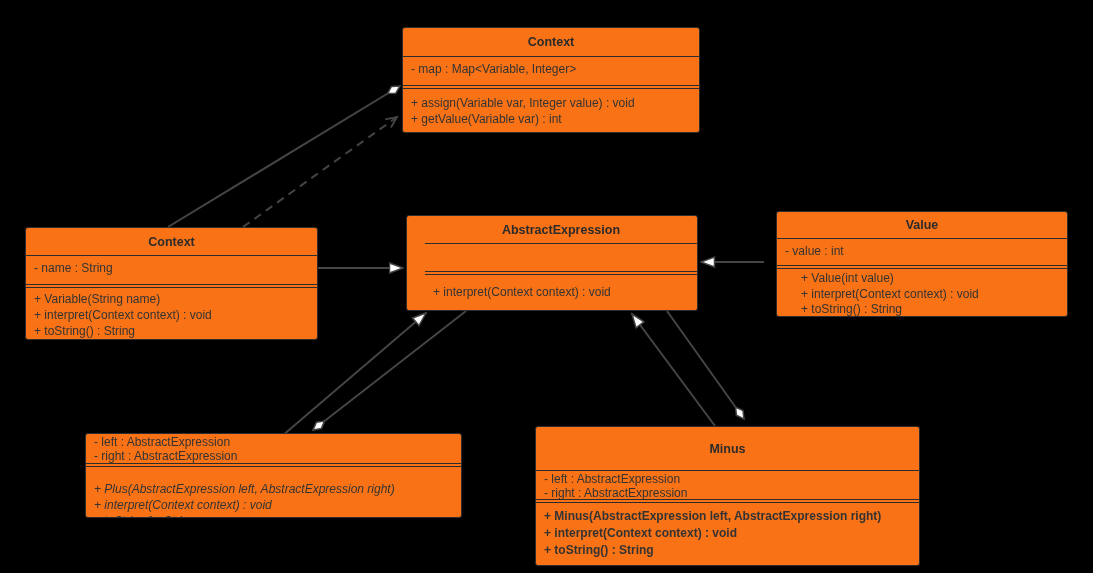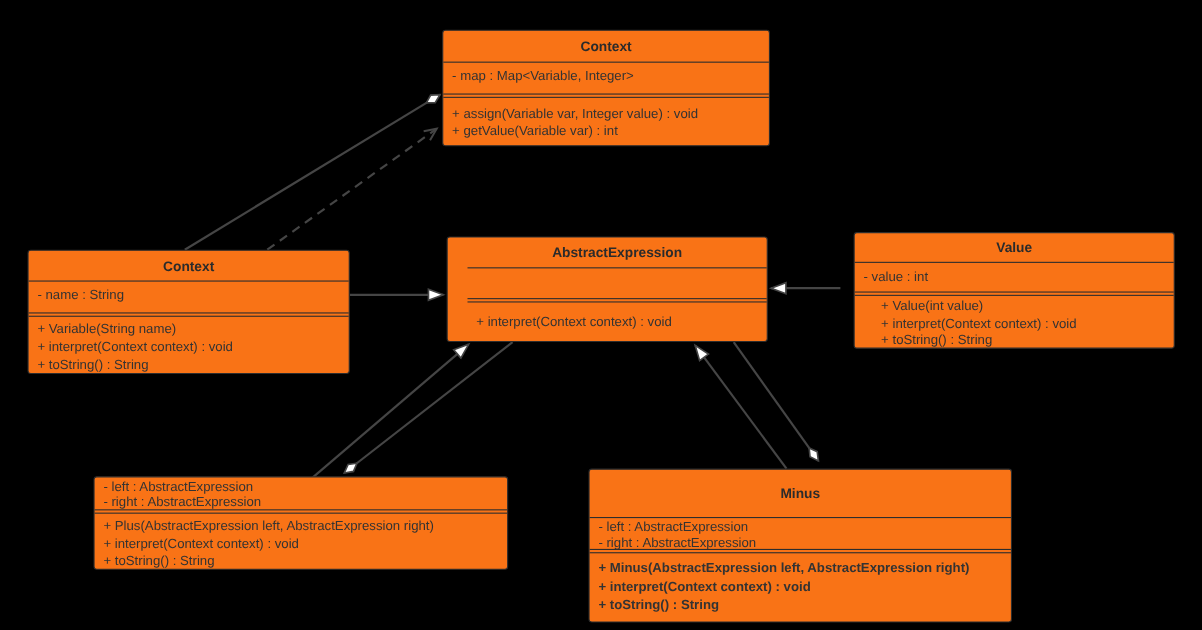--- a/index.html
+++ b/index.html
@@ -124,21 +124,21 @@
         <div class="member">+ interpret(Context context) : void</div>
         <div class="member">+ toString() : String</div>
       </div>
   </div>
 
   <div class="uml-class" style="left:85px; top:433px; width:377px;">
     <div class="uml-attrs tight" style="height:30px;">
         <div class="member">- left : AbstractExpression</div>
         <div class="member">- right : AbstractExpression</div>
       </div>
-    <div class="uml-methods" style="height:51px; padding-top:3px;">
+    <div class="uml-methods" style="height:51px; padding-top:14px;font-style:italic;">
         <div class="member">+ Plus(AbstractExpression left, AbstractExpression right)</div>
         <div class="member">+ interpret(Context context) : void</div>
         <div class="member">+ toString() : String</div>
       </div>
   </div>
 
   <div class="uml-class" style="left:535px; top:426px; width:385px;">
     <div class="uml-title" style="height:44px;">Minus</div>
     <div class="uml-attrs tight" style="height:29px;">
         <div class="member">- left : AbstractExpression</div>

